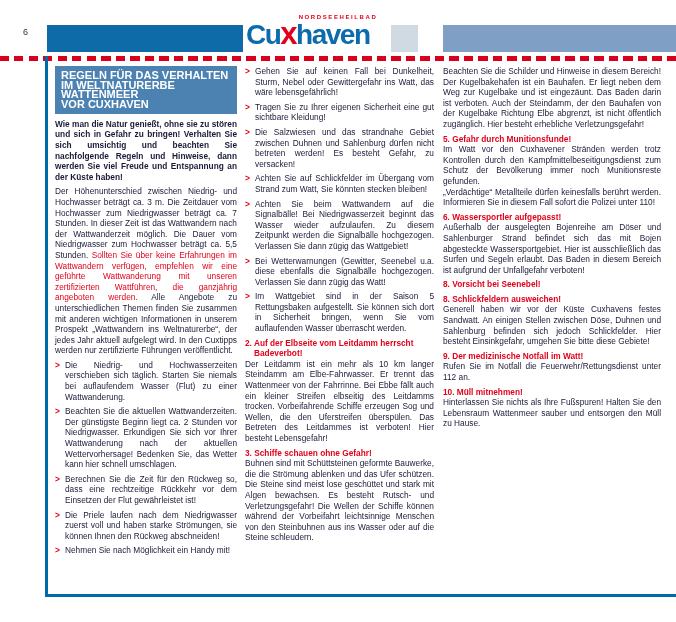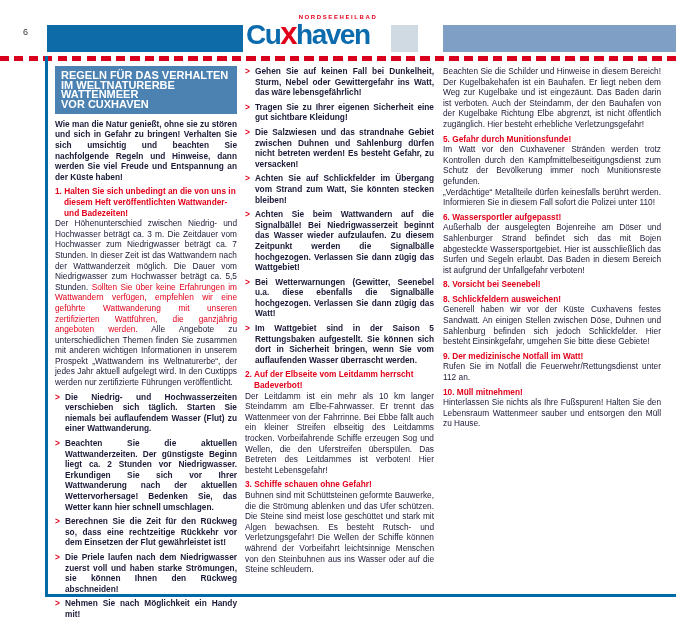--- a/index.html
+++ b/index.html
@@ -35,21 +35,21 @@
   .intro { font-weight:bold; margin:0 0 4px 0; }
 
   h3.red { color:#e2001a; font-size:8.3px; line-height:10.6px; font-weight:bold;
            margin:4px 0 0 0; padding-left:9px; text-indent:-9px; text-align:left; }
   .sec-first h3.red { margin-top:0; }
   p { margin:0; }
   .red-inline { color:#e2001a; }
 
   .bullet { display:flex; margin-top:4px; }
   .bullet .bm { color:#e2001a; font-weight:bold; width:10px; flex:none; }
-  .bullet .bt { flex:1; text-align:justify;font-weight:bold; }
+  .bullet .bt { flex:1; text-align:justify; }
   .sec { margin-top:0; }
 </style>
 </head>
 <body>
 
 <div class="page">
 
   <div class="pagenum">6</div>
 
   <div class="bar-left"></div>
@@ -66,21 +66,20 @@
   <div class="hline"></div>
 
   <div class="col col-left">
     <div class="reg-box">
       <div>REGELN FÜR DAS VERHALTEN</div>
       <div>IM WELTNATURERBE WATTENMEER</div>
       <div>VOR CUXHAVEN</div>
     </div>
     <p class="intro">Wie man die Natur genießt, ohne sie zu stören und sich in Gefahr zu bringen! Verhalten Sie sich umsichtig und beachten Sie nachfolgende Regeln und Hinweise, dann werden Sie viel Freude und Entspannung an der Küste haben!</p>
     <div class="sec">
-      <h3 class="red">1. Halten Sie sich unbedingt an die von uns in diesem Heft veröffentlichten Wattwander- und Badezeiten!</h3>
       <p><span>Der Höhenunterschied zwischen Niedrig- und Hochwasser beträgt ca. 3 m. Die Zeitdauer vom Hochwasser zum Niedrigwasser beträgt ca. 7 Stunden. In dieser Zeit ist das Wattwandern nach der Wattwanderzeit möglich. Die Dauer vom Niedrigwasser zum Hochwasser beträgt ca. 5,5 Stunden. </span><span class="red-inline">Sollten Sie über keine Erfahrungen im Wattwandern verfügen, empfehlen wir eine geführte Wattwanderung mit unseren zertifizierten Wattführen, die ganzjährig angeboten werden.</span><span> Alle Angebote zu unterschiedlichen Themen finden Sie zusammen mit anderen wichtigen Informationen in unserem Prospekt „Wattwandern ins Weltnaturerbe“, der jedes Jahr aktuell aufgelegt wird. In den Cuxtipps werden nur zertifizierte Führungen veröffentlicht.</span></p>
     </div>
     <div class="bullet">
       <span class="bm">&gt;</span>
       <span class="bt">Die Niedrig- und Hochwasserzeiten verschieben sich täglich. Starten Sie niemals bei auflaufendem Wasser (Flut) zu einer Wattwanderung.</span>
     </div>
     <div class="bullet">
       <span class="bm">&gt;</span>
       <span class="bt">Beachten Sie die aktuellen Wattwanderzeiten. Der günstigste Beginn liegt ca. 2 Stunden vor Niedrigwasser. Erkundigen Sie sich vor Ihrer Wattwanderung nach der aktuellen Wettervorhersage! Bedenken Sie, das Wetter kann hier schnell umschlagen.</span>
     </div>

